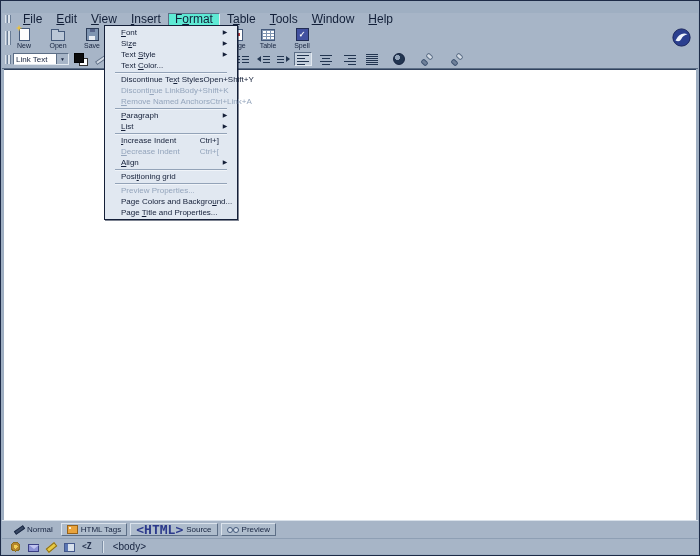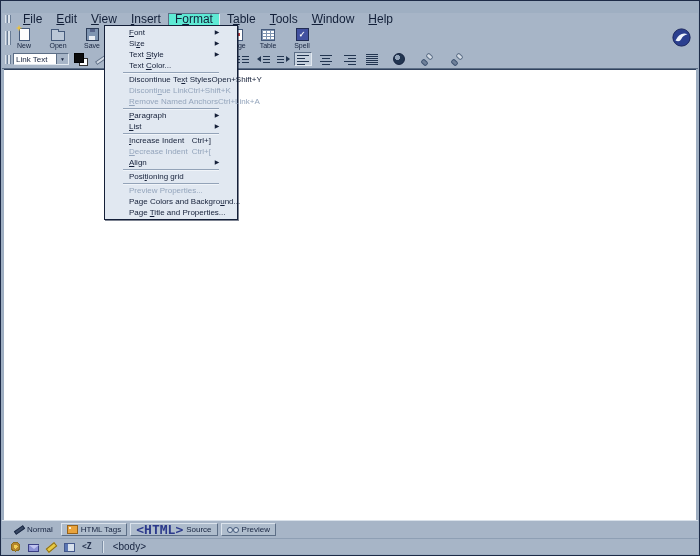--- a/index.html
+++ b/index.html
@@ -108,21 +108,21 @@
   .fi-grid{width:12px;height:11px;}
   .fi-grid::before{content:"";position:absolute;left:0;bottom:0;width:5px;height:3px;background:#6e8099;
     border:1px solid #3f5472;border-radius:2px;transform:rotate(45deg);}
   .fi-grid::after{content:"";position:absolute;right:0;top:0;width:5px;height:3px;background:#d4dce6;
     border:1px solid #5c6e86;border-radius:2px;transform:rotate(45deg);}
   
   .content{position:absolute;left:3px;right:3px;top:68px;height:451px;background:#ffffff;
     border-top:1px solid #31425e;}
   
   .dropdown{position:absolute;left:103px;top:24px;width:134px;z-index:20;background:#e1e8f1;
-    border:1px solid #141f38;box-shadow:1px 1px 0 rgba(20,31,56,.55);padding:1px 16px;box-sizing:border-box;}
+    border:1px solid #141f38;box-shadow:1px 1px 0 rgba(20,31,56,.55);padding:1px 8px;box-sizing:border-box;}
   .mitem{display:flex;align-items:center;height:11px;font-size:8px;line-height:11px;color:#141f38;padding-left:8px;white-space:nowrap;}
   .mitem .lab{flex:1;}
   .mitem .key{padding-right:2px;}
   .mitem .arrow{width:8px;font-size:6px;text-align:center;flex:none;}
   .mitem.disabled{color:#94a5bc;}
   .msep{height:1px;background:#93a3b8;border-bottom:1px solid #f0f4f9;margin:1px 2px 0 2px;}
   
   .editbar{position:absolute;left:1px;right:1px;top:519px;height:18px;background:#a7b5c7;
     border-top:1px solid #d9e1ea;display:flex;align-items:center;padding-left:7px;gap:3px;box-sizing:border-box;}
   .tab{display:flex;align-items:center;gap:3px;font-size:8px;color:#16233f;padding:1px 5px;height:13px;box-sizing:border-box;white-space:nowrap;}
@@ -284,21 +284,21 @@
         <span class="arrow"></span>
       </div>
       <div class="msep"></div>
       <div class="mitem">
         <span class="lab">Discontinue Te<span class="ul">x</span>t Styles</span>
         <span class="key">Open+Shift+Y</span>
         <span class="arrow"></span>
       </div>
       <div class="mitem disabled">
         <span class="lab">Disconti<span class="ul">n</span>ue Link</span>
-        <span class="key">Ctrl+Shift+K</span>
+        <span class="key">Body+Shift+K</span>
         <span class="arrow"></span>
       </div>
       <div class="mitem disabled">
         <span class="lab"><span class="ul">R</span>emove Named Anchors</span>
         <span class="key">Ctrl+Link+A</span>
         <span class="arrow"></span>
       </div>
       <div class="msep"></div>
       <div class="mitem">
         <span class="lab"><span class="ul">P</span>aragraph</span>

